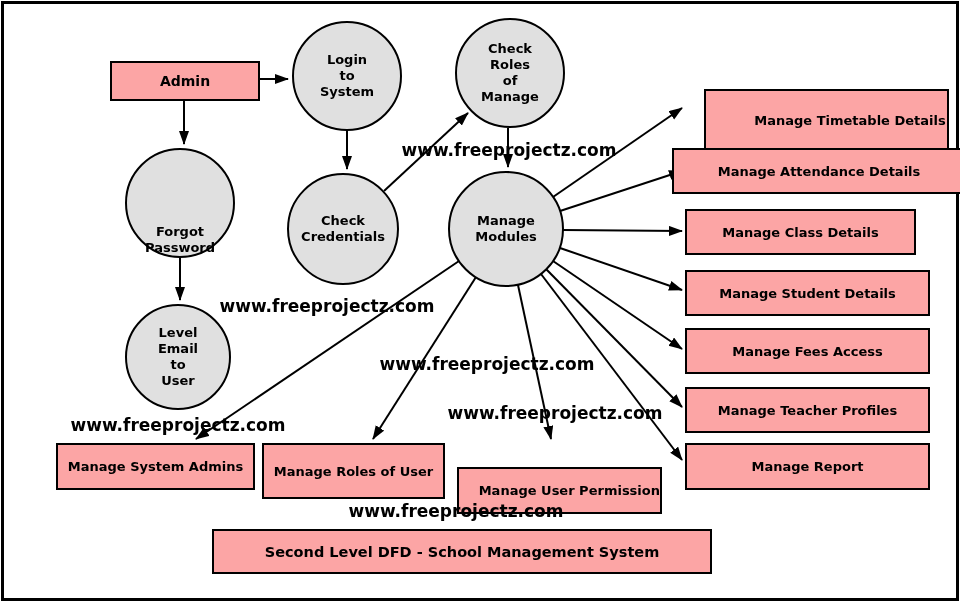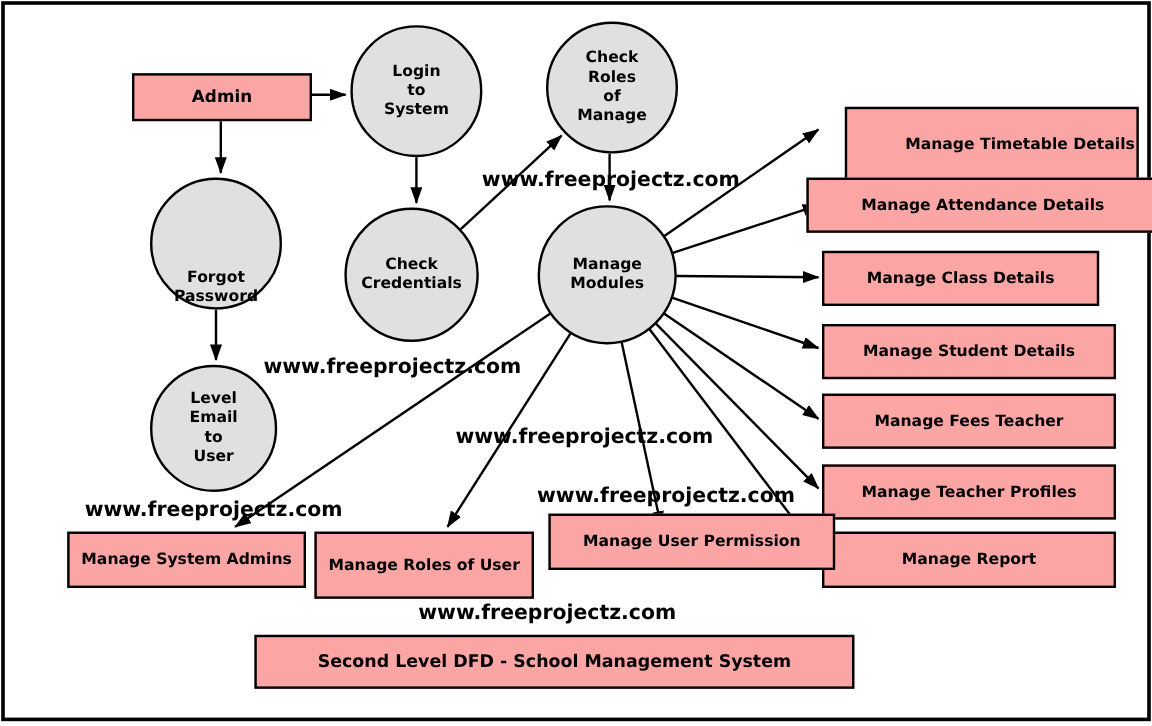--- a/index.html
+++ b/index.html
@@ -96,36 +96,36 @@
 <div class="box" style="left:672px; top:148px; width:294px; height:46px;">
   <span>Manage Attendance Details</span>
 </div>
 <div class="box" style="left:685px; top:209px; width:231px; height:46px;">
   <span>Manage Class Details</span>
 </div>
 <div class="box" style="left:685px; top:270px; width:245px; height:46px;">
   <span>Manage Student Details</span>
 </div>
 <div class="box" style="left:685px; top:328px; width:245px; height:46px;">
-  <span>Manage Fees Teacher</span>
+  <span>Manage Fees Access</span>
 </div>
 <div class="box" style="left:685px; top:387px; width:245px; height:46px;">
   <span>Manage Teacher Profiles</span>
 </div>
 <div class="box" style="left:685px; top:443px; width:245px; height:47px;">
   <span>Manage Report</span>
 </div>
 
 <div class="box" style="left:56px;  top:443px; width:199px; height:47px;">
   <span>Manage System Admins</span>
 </div>
 <div class="box" style="left:262px; top:443px; width:183px; height:56px;">
   <span>Manage Roles of User</span>
 </div>
-<div class="box" style="left:457px; top:428px; width:239px; height:47px;">
+<div class="box" style="left:457px; top:467px; width:205px; height:47px;justify-content:flex-end;">
   <span>Manage User Permission</span>
 </div>
 
 <div class="box title-box" style="left:212px; top:529px; width:500px; height:45px;">
   <span>Second Level DFD - School Management System</span>
 </div>
 
 <div class="wm" style="left:509px; top:150px;">www.freeprojectz.com</div>
 <div class="wm" style="left:327px; top:306px;">www.freeprojectz.com</div>
 <div class="wm" style="left:487px; top:364px;">www.freeprojectz.com</div>

